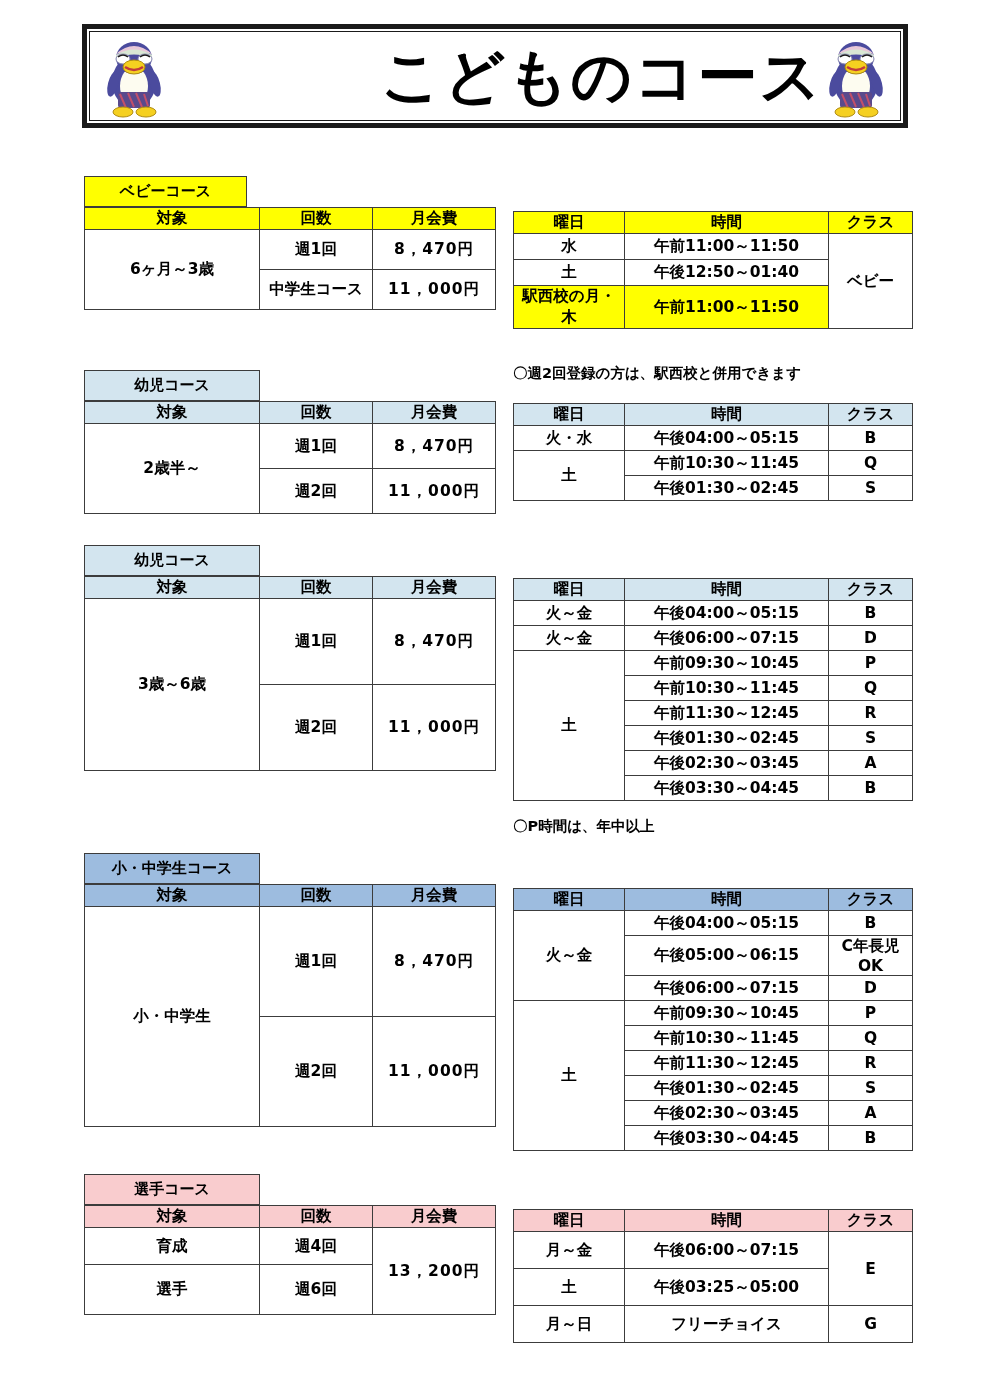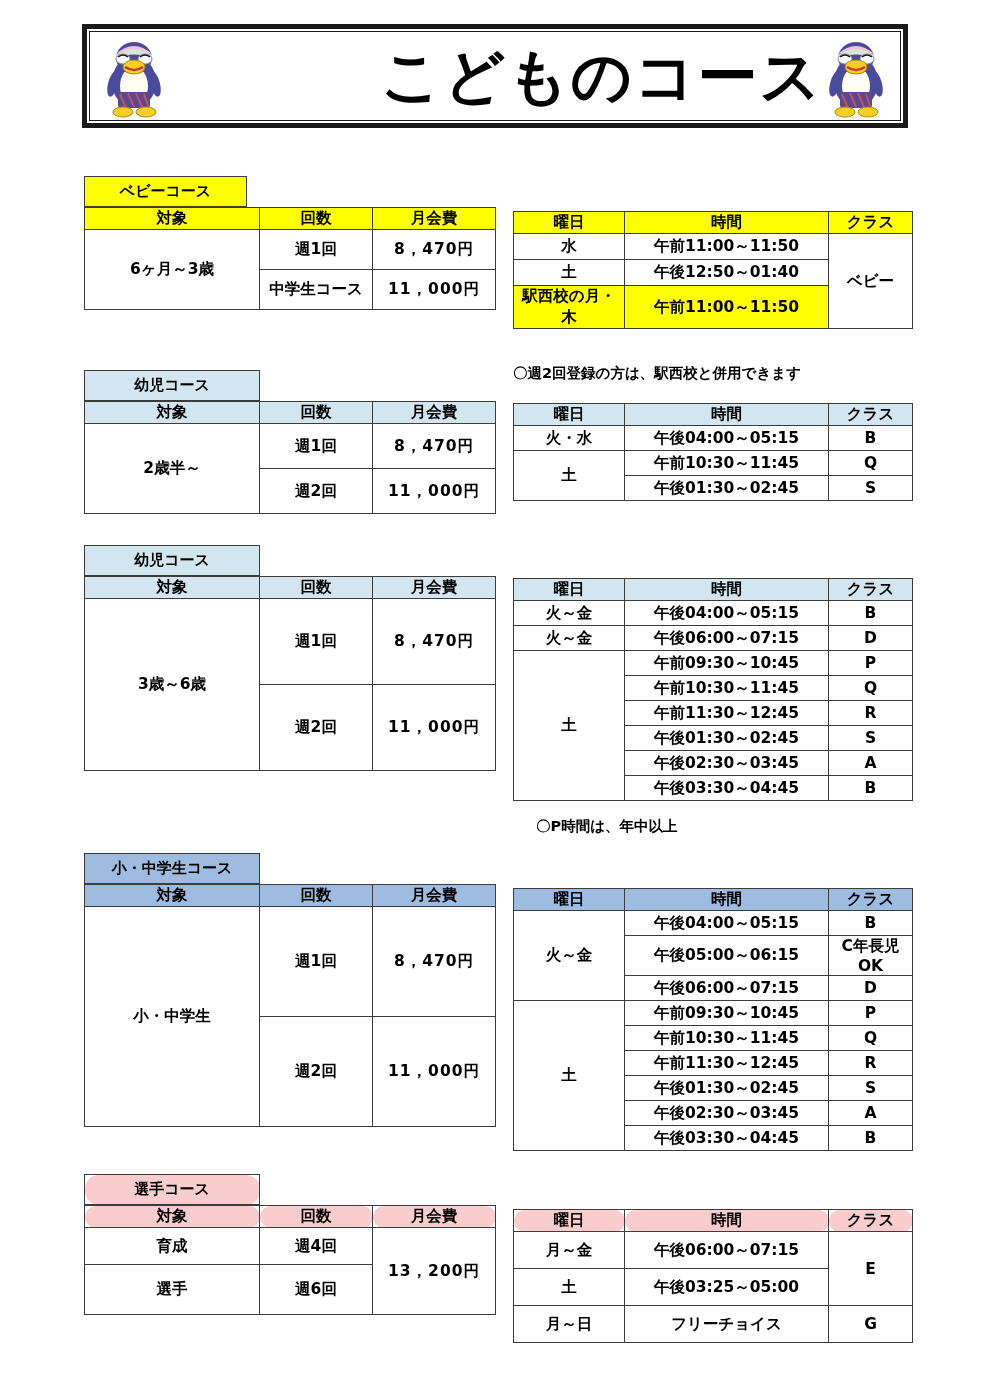--- a/index.html
+++ b/index.html
@@ -90,21 +90,21 @@
     font-size: 14.5px;
     font-weight: bold;
     white-space: nowrap;
   }
 
   
   .hl-yellow { background: #ffff00 !important; }
   .hd-yellow { background: #ffff00 !important; }
   .hd-lblue  { background: #d3e5ef !important; font-family: Liberation Mono, monospace; }
   .hd-blue   { background: #9dbcdf !important; }
-  .hd-pink   { background: #f9ccce !important; border-radius: 14px; }
+  .hd-pink   { background: #f9ccce !important; }
 </style>
 </head>
 <body>
 
 <div class="banner">
   <svg class="peng" viewBox="0 0 66 88">
     <ellipse cx="33" cy="50" rx="22" ry="26" fill="#4b4b9e"></ellipse>
     <ellipse cx="33" cy="54" rx="14" ry="19" fill="#fdfcf0"></ellipse>
     <ellipse cx="33" cy="26" rx="18" ry="16" fill="#4b4b9e"></ellipse>
     <path d="M15 22 Q33 6 51 22 Q33 16 15 22 Z" fill="#e8c8d8"></path>
@@ -351,21 +351,21 @@
       <td class="mid" style="height:25px;">午後02:30～03:45</td>
       <td>A</td>
     </tr>
     <tr>
       <td class="mid" style="height:25px;">午後03:30～04:45</td>
       <td>B</td>
     </tr>
   </tbody>
     </table>
 </div>
-<div class="note" style="left:536px; top:817px;text-align:right;">〇P時間は、年中以上</div>
+<div class="note" style="left:513px; top:817px;text-align:right;">〇P時間は、年中以上</div>
 
 <div class="sec" style="left:84px; top:853px;">
   <table class="tab-table">
     <tbody>
         <tr>
           <td class="hd-blue" style="width:175px;">小・中学生コース</td>
         </tr>
   </tbody>
     </table>
   <table class="grid fee">

